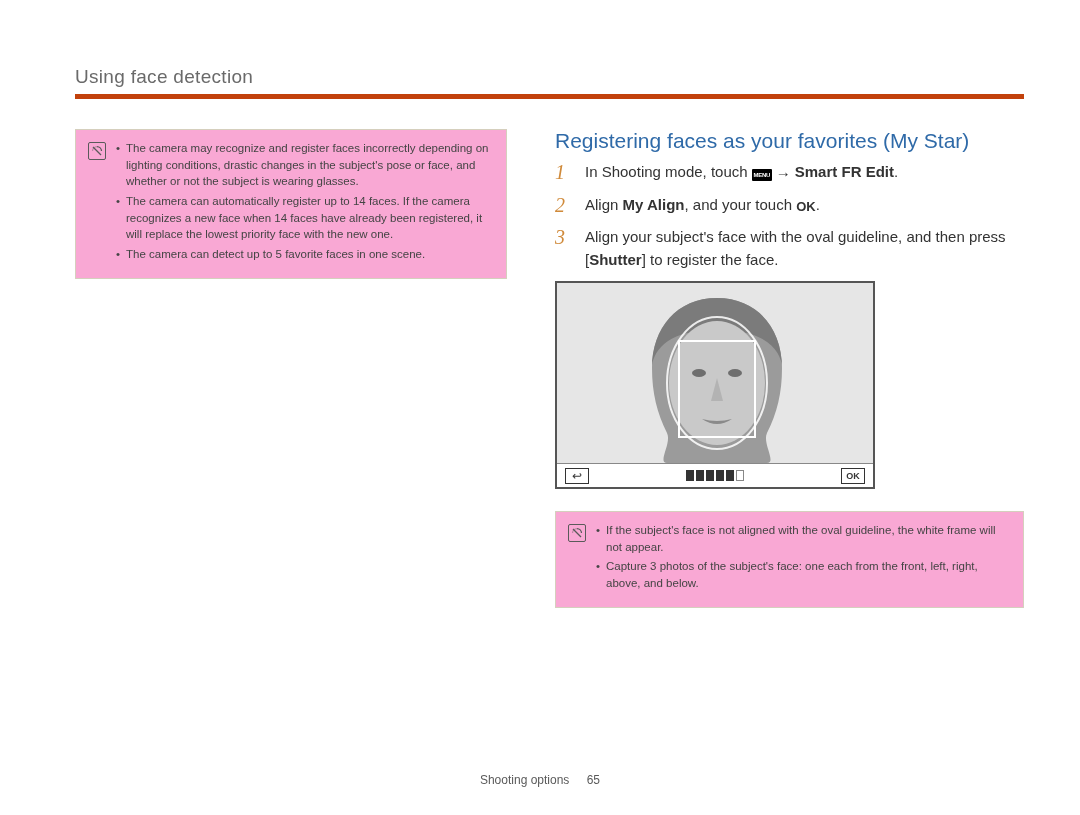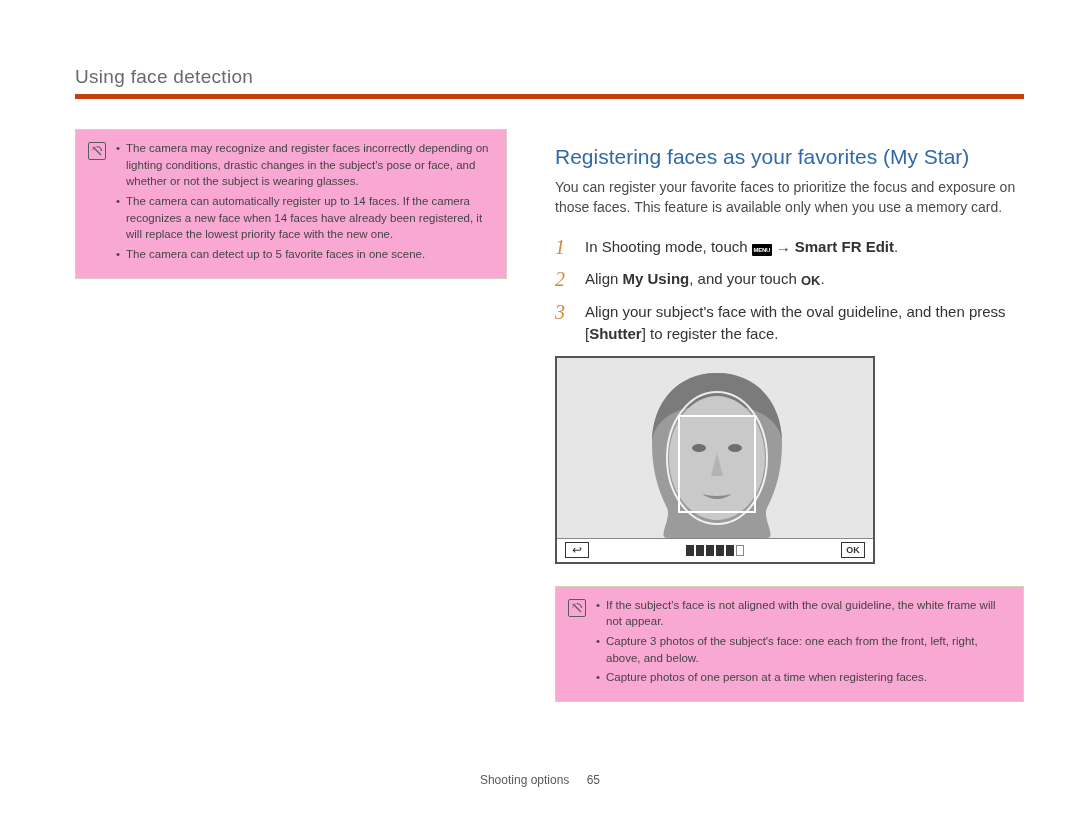--- a/index.html
+++ b/index.html
@@ -64,21 +64,20 @@
     left: 0;
     top: 0;
   }
 
   .topic-title {
     font-size: 21px;
     color: #2f6aa8;
     font-weight: 400;
     margin-bottom: 8px;
     font-family: Arial, sans-serif;
-    margin-top: 16px;
   }
   .topic-intro {
     font-size: 14px;
     line-height: 1.45;
     color: #4a4a4a;
     margin-bottom: 18px;
     font-weight: 300;
   }
 
   .steps { list-style: none; }
@@ -201,33 +200,32 @@
       <ul class="note-list">
         <li>The camera may recognize and register faces incorrectly depending on lighting conditions, drastic changes in the subject's pose or face, and whether or not the subject is wearing glasses.</li>
         <li>The camera can automatically register up to 14 faces. If the camera recognizes a new face when 14 faces have already been registered, it will replace the lowest priority face with the new one.</li>
         <li>The camera can detect up to 5 favorite faces in one scene.</li>
       </ul>
     </div>
   </div>
 
   <div class="col-right">
     <div class="topic-title">Registering faces as your favorites (My Star)</div>
-    <div class="topic-intro">You can register your favorite faces to prioritize the focus and exposure on those faces. This feature is available only when you use a memory card.</div>
 
     <ol class="steps">
       <li>
         <span class="step-num">1</span>
         <span class="step-body">
           <span>In Shooting mode, touch </span><span class="inline-icon">MENU</span><span class="arrow">→</span><strong>Smart FR Edit</strong><span>.</span>
         </span>
       </li>
       <li>
         <span class="step-num">2</span>
         <span class="step-body">
-          <span>Align </span><strong>My Using</strong><span>, and your touch </span><span class="ok-icon">OK</span><span>.</span>
+          <span>Align </span><strong>My Align</strong><span>, and your touch </span><span class="ok-icon">OK</span><span>.</span>
         </span>
       </li>
       <li>
         <span class="step-num">3</span>
         <span class="step-body">
           <span>Align your subject's face with the oval guideline, and then press [</span><strong>Shutter</strong><span>] to register the face.</span>
         </span>
       </li>
     </ol>
 
@@ -271,21 +269,20 @@
       <div class="note-icon">
         <svg viewBox="0 0 24 24" fill="none" stroke="#5a5a5a" stroke-width="2.5">
           <path d="M4 4 L20 20"></path>
           <path d="M12 3 A9 9 0 0 1 21 12"></path>
           <path d="M3 12 A9 9 0 0 1 12 3" opacity="0.4"></path>
         </svg>
       </div>
       <ul class="note-list">
         <li>If the subject's face is not aligned with the oval guideline, the white frame will not appear.</li>
         <li>Capture 3 photos of the subject's face: one each from the front, left, right, above, and below.</li>
-        <li>Capture photos of one person at a time when registering faces.</li>
       </ul>
     </div>
 
   </div>
 </div>
 
 <div class="footer">
   <span>Shooting options</span>
   <span class="pg">65</span>
 </div>

